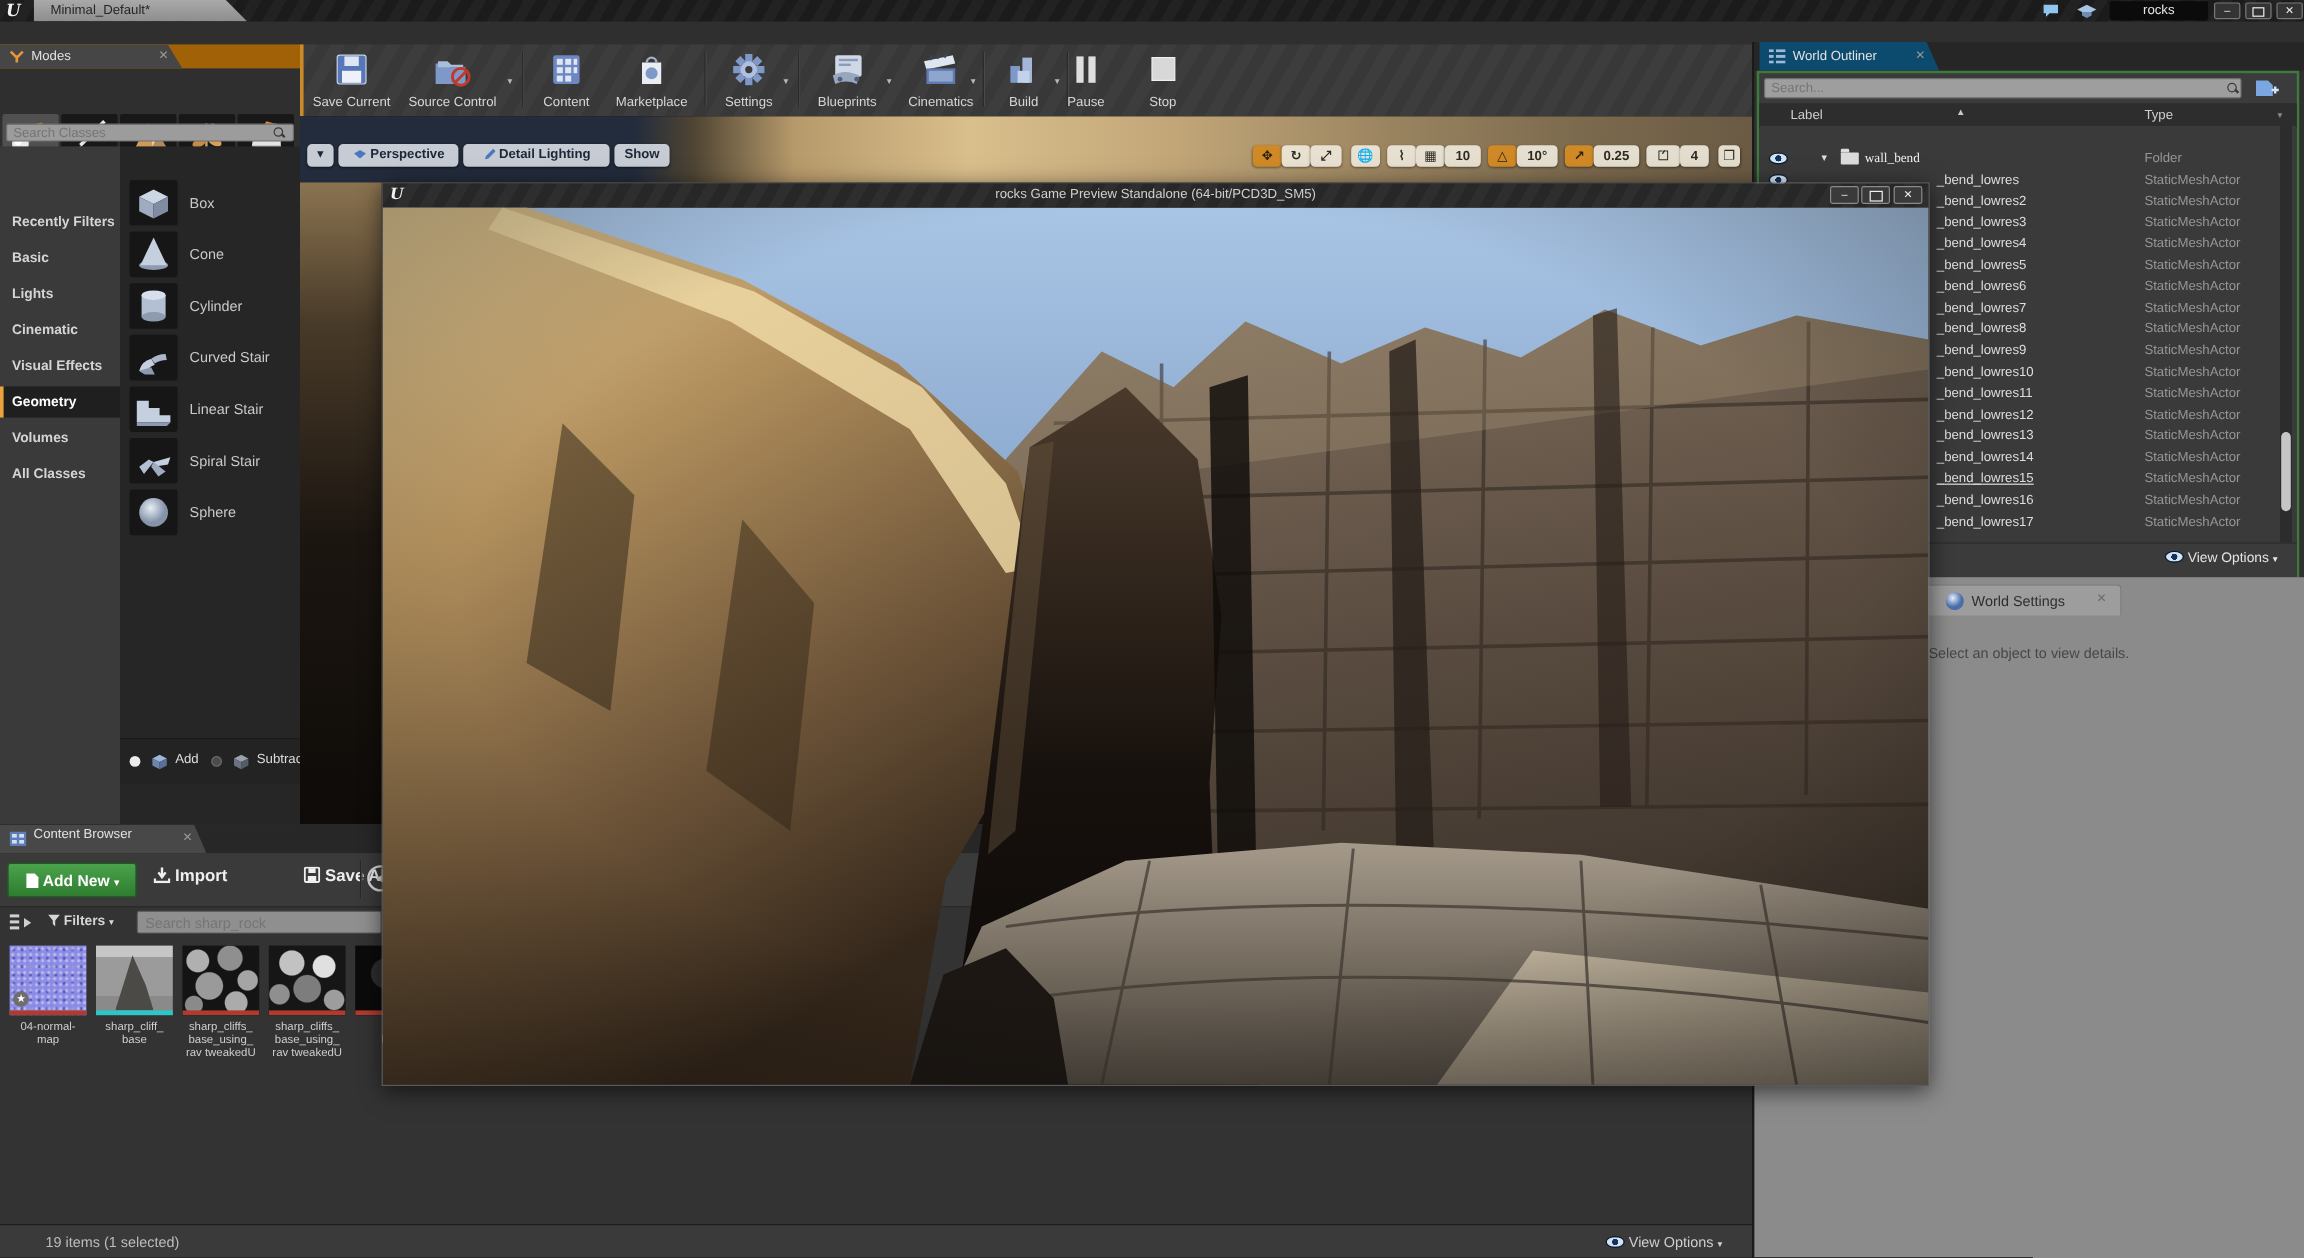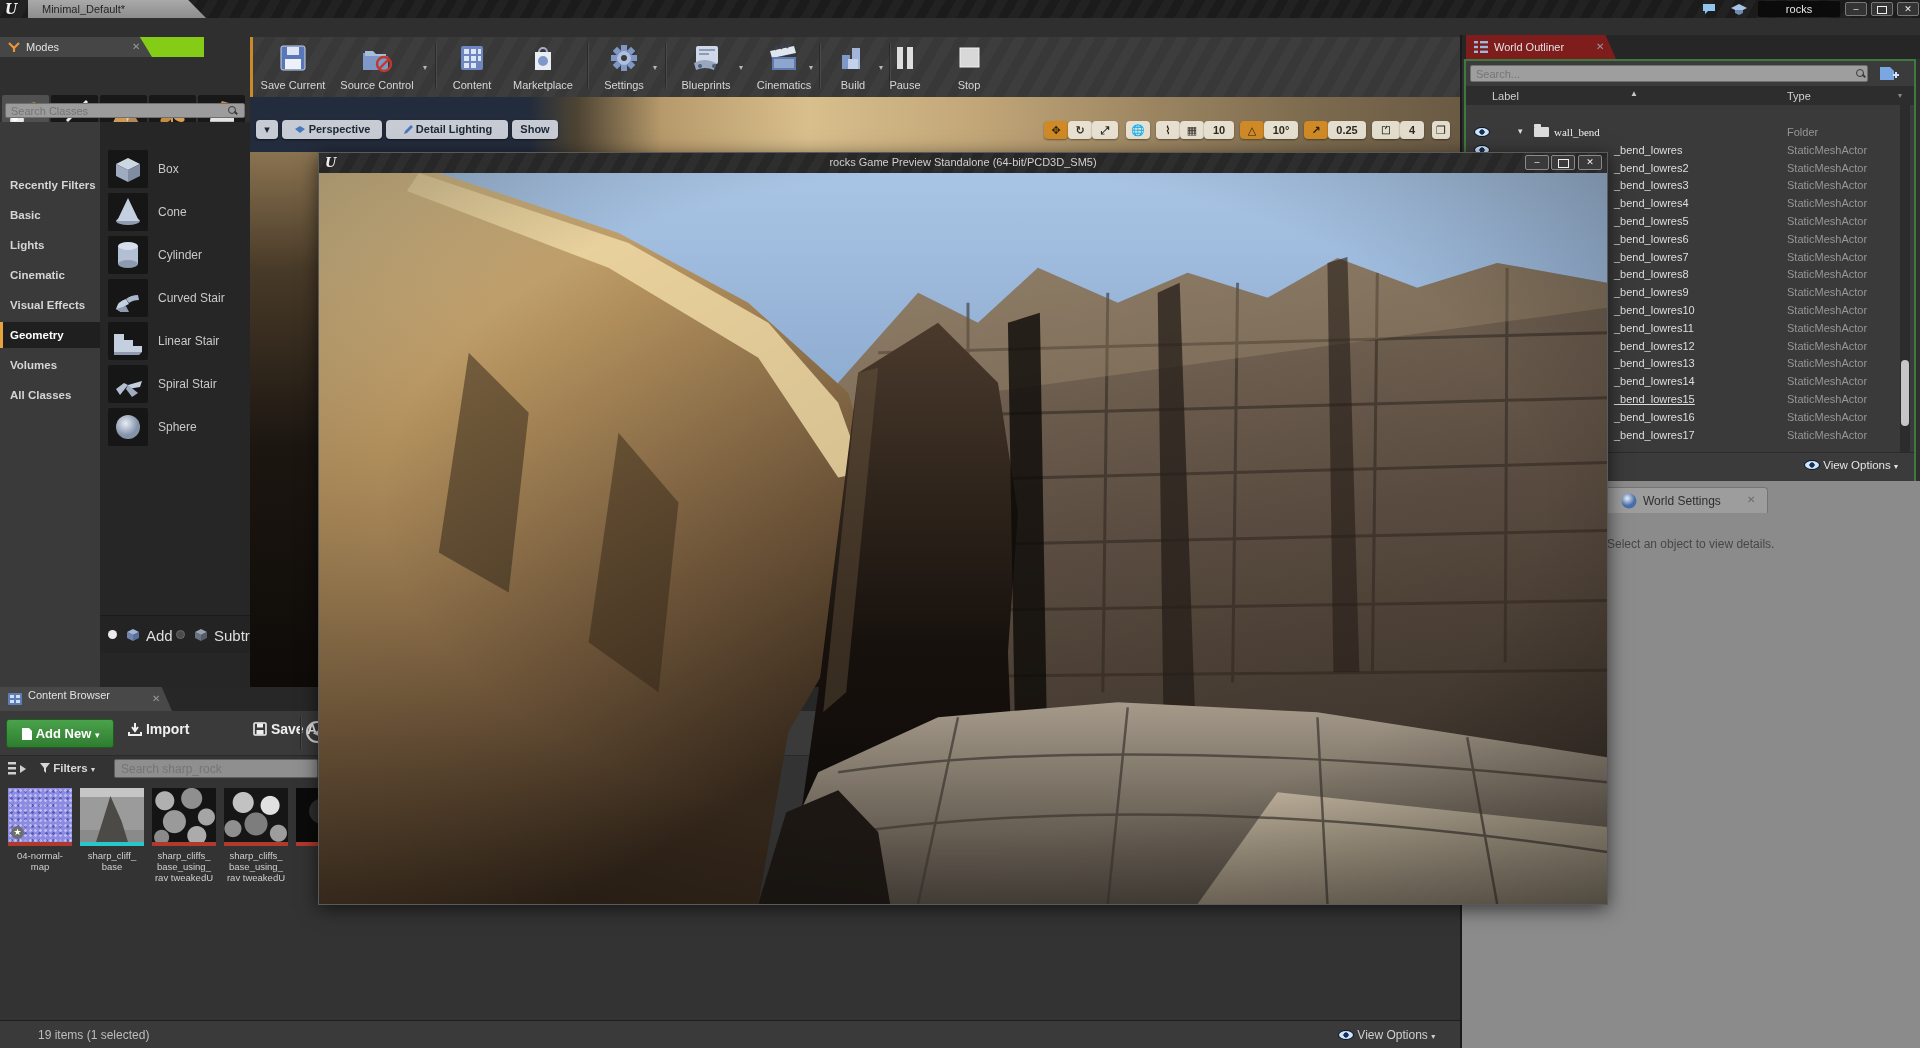--- a/index.html
+++ b/index.html
@@ -18,38 +18,38 @@
   
   #menubar{left:0;top:18px;width:1920px;height:19px;background:#2d2d2d;border-bottom:1px solid #1f1f1f;}
   .menu-item{top:3px;color:#cfcfcf;font-size:12px;}
   #help-search{left:1697px;top:2px;width:211px;height:14px;background:#575757;border:1px solid #3c3c3c;color:#a8a8a8;font-size:11px;padding:0 18px 0 6px;box-sizing:border-box;font-family:inherit;}
   .mag{display:inline-block;width:9px;height:9px;position:absolute;}
   .mag:before{content:"";position:absolute;left:0;top:0;width:6px;height:6px;border:1.5px solid #222;border-radius:50%;}
   .mag:after{content:"";position:absolute;left:6px;top:6px;width:4px;height:1.6px;background:#222;transform:rotate(45deg);}
   .mag.light:before{border-color:#3a3a3a}.mag.light:after{background:#3a3a3a}
   
   #modes-panel{left:0;top:37px;width:250px;height:650px;background:#2f2f2f;}
-  #modes-tabrow{left:0;top:0;width:204px;height:20px;background:#84cc16;}
+  #modes-tabrow{left:0;top:0;width:250px;height:20px;background:#a16207;}
   #modes-tab{left:0;top:0;width:152px;height:20px;background:#464646;clip-path:polygon(0 0,92% 0,100% 100%,0 100%);}
   .tab-label{color:#e2e2e2;font-size:11px;}
   .tab-close{color:#9a9a9a;font-size:10px;}
   .mode-tile{top:58px;width:47px;height:40px;background:#181818;border-radius:2px;}
   .mode-tile.sel{background:#505050;}
   #search-classes{left:5px;top:66px;width:240px;height:15px;background:#9c9c9c;border:1px solid #6f6f6f;border-radius:2px;color:#5d5d5d;font-size:11px;padding:0 16px 0 5px;box-sizing:border-box;font-family:inherit;}
   #cat-col{left:0;top:85px;width:100px;height:565px;background:#3a3a3a;}
   #item-col{left:100px;top:85px;width:150px;height:565px;background:#262626;}
   .cat{left:0;width:100px;height:26px;line-height:26px;padding-left:10px;box-sizing:border-box;color:#d5d5d5;font-weight:bold;font-size:11.5px;}
   .cat.sel{background:#1f1f1f;border-left:3px solid #e8a33d;padding-left:7px;color:#ffffff;}
   .geo-icon{left:8px;width:40px;height:38px;background:#161616;border-radius:2px;}
   .geo-label{left:58px;color:#c9c9c9;font-size:12px;}
   #brush-row{left:100px;top:578px;width:150px;height:37px;background:#232323;border-top:1px solid #1b1b1b;}
   .radio{top:14px;width:9px;height:9px;border-radius:50%;}
   .radio.on{background:#ececec;}
   .radio.off{background:#4b4b4b;border:1px solid #6b6b6b;box-sizing:border-box;}
-  .brush-label{top:11px;color:#dedede;font-size:15px;}
+  .brush-label{top:11px;color:#dedede;font-size:11px;}
   
   #content-browser{left:0;top:687px;width:1460px;height:361px;background:#333333;}
   #cb-tabrow{left:0;top:0;width:1460px;height:24px;background:#272727;}
   #cb-tab{left:0;top:0;width:172px;height:24px;background:#484848;clip-path:polygon(0 0,94% 0,100% 100%,0 100%);}
   #cb-toolbar{left:0;top:24px;width:1460px;height:44px;background:#3a3a3a;border-bottom:1px solid #2a2a2a;}
   #add-new-btn{left:6px;top:8px;width:108px;height:29px;background:linear-gradient(#4aa24b,#2f7d30);border:1px solid #1d5c1e;border-radius:3px;color:#fff;font-weight:bold;font-size:13px;line-height:27px;text-align:center;box-sizing:border-box;}
   .cb-toolbtn{top:10px;color:#efefef;font-weight:bold;font-size:14px;}
   #cb-filterrow{left:0;top:68px;width:1460px;height:30px;}
   #cb-search{left:114px;top:4px;width:204px;height:19px;background:#8f8f8f;border:1px solid #5e5e5e;border-radius:2px;color:#4c4c4c;font-size:12px;padding:0 6px;box-sizing:border-box;font-family:inherit;}
   .asset{top:101px;width:64px;}
@@ -79,21 +79,21 @@
   .snap-pill.active{background:#cf8a27;color:#2a1e08;}
   
   #game-window{left:318px;top:152px;width:1290px;height:753px;z-index:20;border:1px solid #5a5a5a;box-sizing:border-box;box-shadow:0 4px 18px rgba(0,0,0,.6);}
   #gw-titlebar{left:0;top:0;width:100%;height:20px;background:repeating-linear-gradient(120deg,#2e2e2e 0 9px,#272727 9px 18px);}
   #gw-title{width:100%;top:3px;text-align:center;color:#cfcfcf;font-size:11px;}
   .gw-btn{top:2px;width:24px;height:15px;background:#3a3a3a;border:1px solid #8a8a8a;border-radius:2px;color:#f0f0f0;text-align:center;line-height:13px;font-size:9px;box-sizing:border-box;}
   #gw-scene{left:0;top:20px;width:1288px;height:731px;}
   
   #right-divider{left:1460px;top:35px;width:2px;height:1013px;background:#1a1a1a;}
   #outliner-tabrow{left:1462px;top:35px;width:458px;height:24px;background:#262626;}
-  #outliner-tab{left:4px;top:0;width:150px;height:24px;background:#7f1d1d;clip-path:polygon(0 0,93% 0,100% 100%,0 100%);}
+  #outliner-tab{left:4px;top:0;width:150px;height:24px;background:#0c4a6e;clip-path:polygon(0 0,93% 0,100% 100%,0 100%);}
   #outliner-panel{left:1464px;top:59px;width:452px;height:422px;background:#3b3b3b;border:2px solid #3e7a3e;box-sizing:border-box;}
   #ol-search{left:4px;top:4px;width:398px;height:17px;background:#9e9e9e;border:1px solid #6f6f6f;border-radius:2px;color:#666;font-size:11px;padding:0 16px 0 5px;box-sizing:border-box;font-family:inherit;}
   #ol-header{left:0;top:25px;width:448px;height:19px;background:#2d2d2d;border-bottom:1px solid #222;}
   #ol-list{left:0;top:44px;width:448px;height:404px;background:#3a3a3a;overflow:hidden;}
   .ol-row{position:absolute;left:0;width:448px;height:18px;}
   .ol-label{position:absolute;top:3px;color:#dedede;font-size:11px;white-space:nowrap;}
   .ol-type{position:absolute;left:321px;top:3px;color:#969696;font-size:11px;}
   .eye{position:absolute;left:8px;top:4px;width:16px;height:10px;border-radius:50%;background:radial-gradient(circle at 50% 50%,#16305c 0 31%,#cfe4f4 33%);border:1px solid #0d1a2e;box-sizing:border-box;}
   .folder-ic{position:absolute;left:68px;top:4px;width:15px;height:10px;background:#dcdcdc;border-radius:1px;}
   .folder-ic:before{content:"";position:absolute;left:0;top:-3px;width:7px;height:3px;background:#dcdcdc;border-radius:1px 1px 0 0;}

